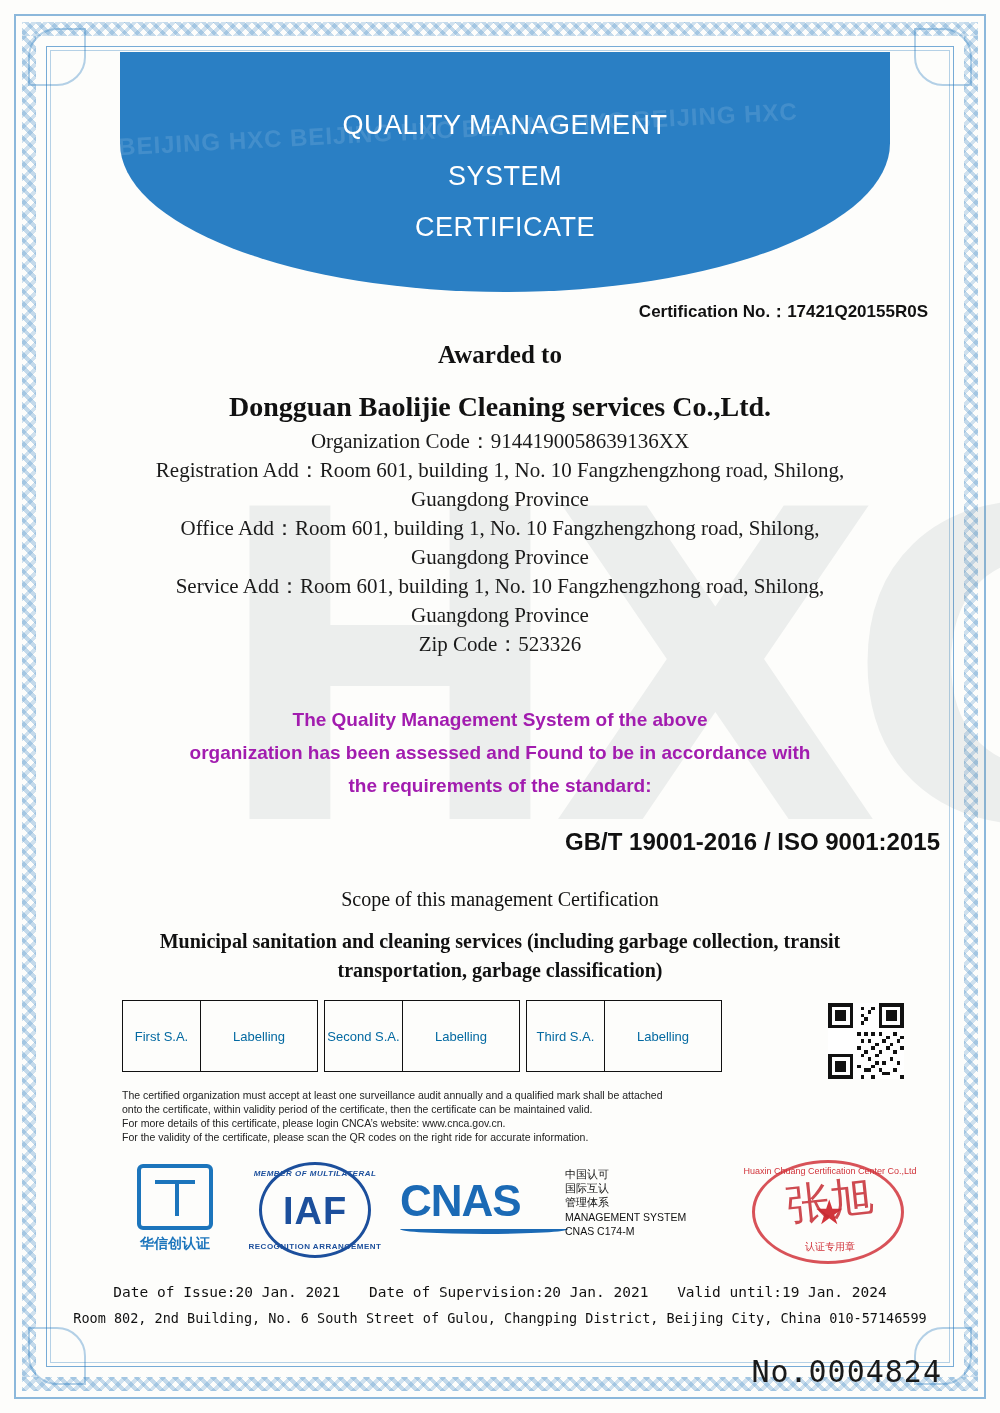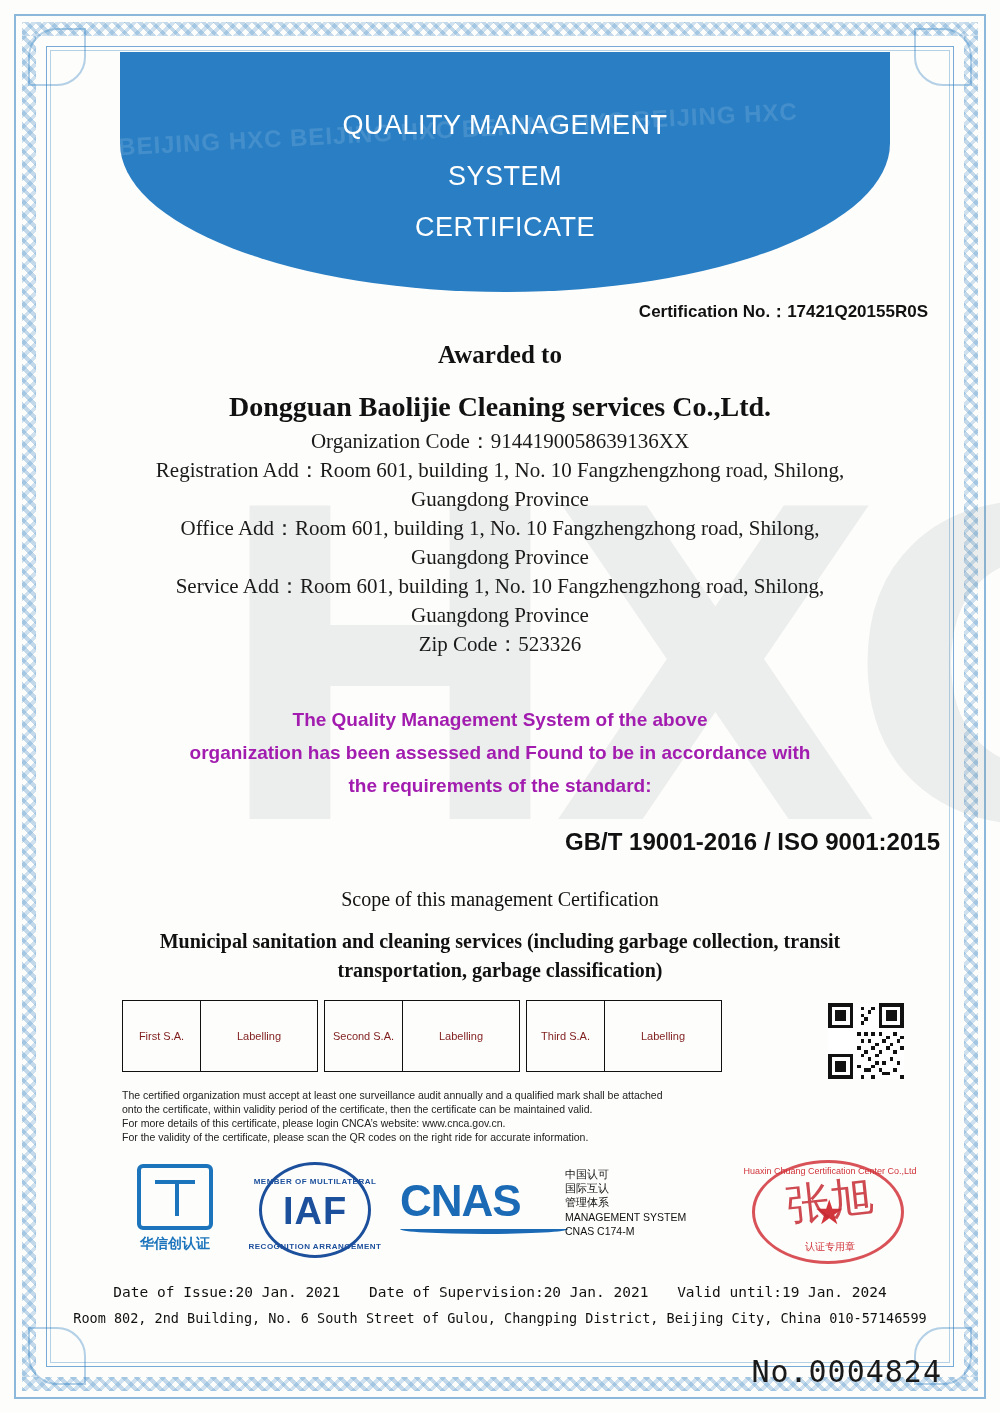--- a/index.html
+++ b/index.html
@@ -175,22 +175,22 @@
     gap:6px;
   }
   .sa-group {
     display:flex;
     border:1px solid #111;
     height:72px;
   }
   .sa-cell {
     display:flex; align-items:center; justify-content:center;
     font-family:"Liberation Sans", sans-serif;
-    font-size:11px;
-    color:#7f1d1d;
+    font-size:13px;
+    color:#0369a1;
   }
   .sa-cell.label { width:78px; border-right:1px solid #111; }
   .sa-cell.blank { width:116px; }
 
   
   .qr {
     position:absolute;
     right:96px; top:1003px;
     width:76px; height:76px;
   }
@@ -238,21 +238,21 @@
   .logo-iaf .iaf-text {
     position:absolute; left:0; right:0; top:30px; text-align:center;
     font-family:"Liberation Sans", sans-serif; font-size:38px; font-weight:700;
     color:#1c4f9c; letter-spacing:1px;
   }
   .logo-iaf .arc-top, .logo-iaf .arc-bot {
     position:absolute; left:0; right:0; text-align:center;
     font-family:"Liberation Sans", sans-serif; font-size:8px; font-weight:700;
     color:#1c4f9c; letter-spacing:.5px;
   }
-  .logo-iaf .arc-top { top:17px; }
+  .logo-iaf .arc-top { top:9px;font-style:italic; }
   .logo-iaf .arc-bot { bottom:9px; }
 
   .logo-cnas { position:absolute; left:300px; top:16px; width:190px; }
   .logo-cnas .word {
     font-family:"Liberation Sans", sans-serif;
     font-size:44px; font-weight:700; color:#1b6ab5; letter-spacing:-1px;
   }
   .logo-cnas .swoosh {
     width:168px; height:10px; margin-top:-2px;
     border-bottom:5px solid #1b6ab5; border-radius:0 0 50% 50%;

